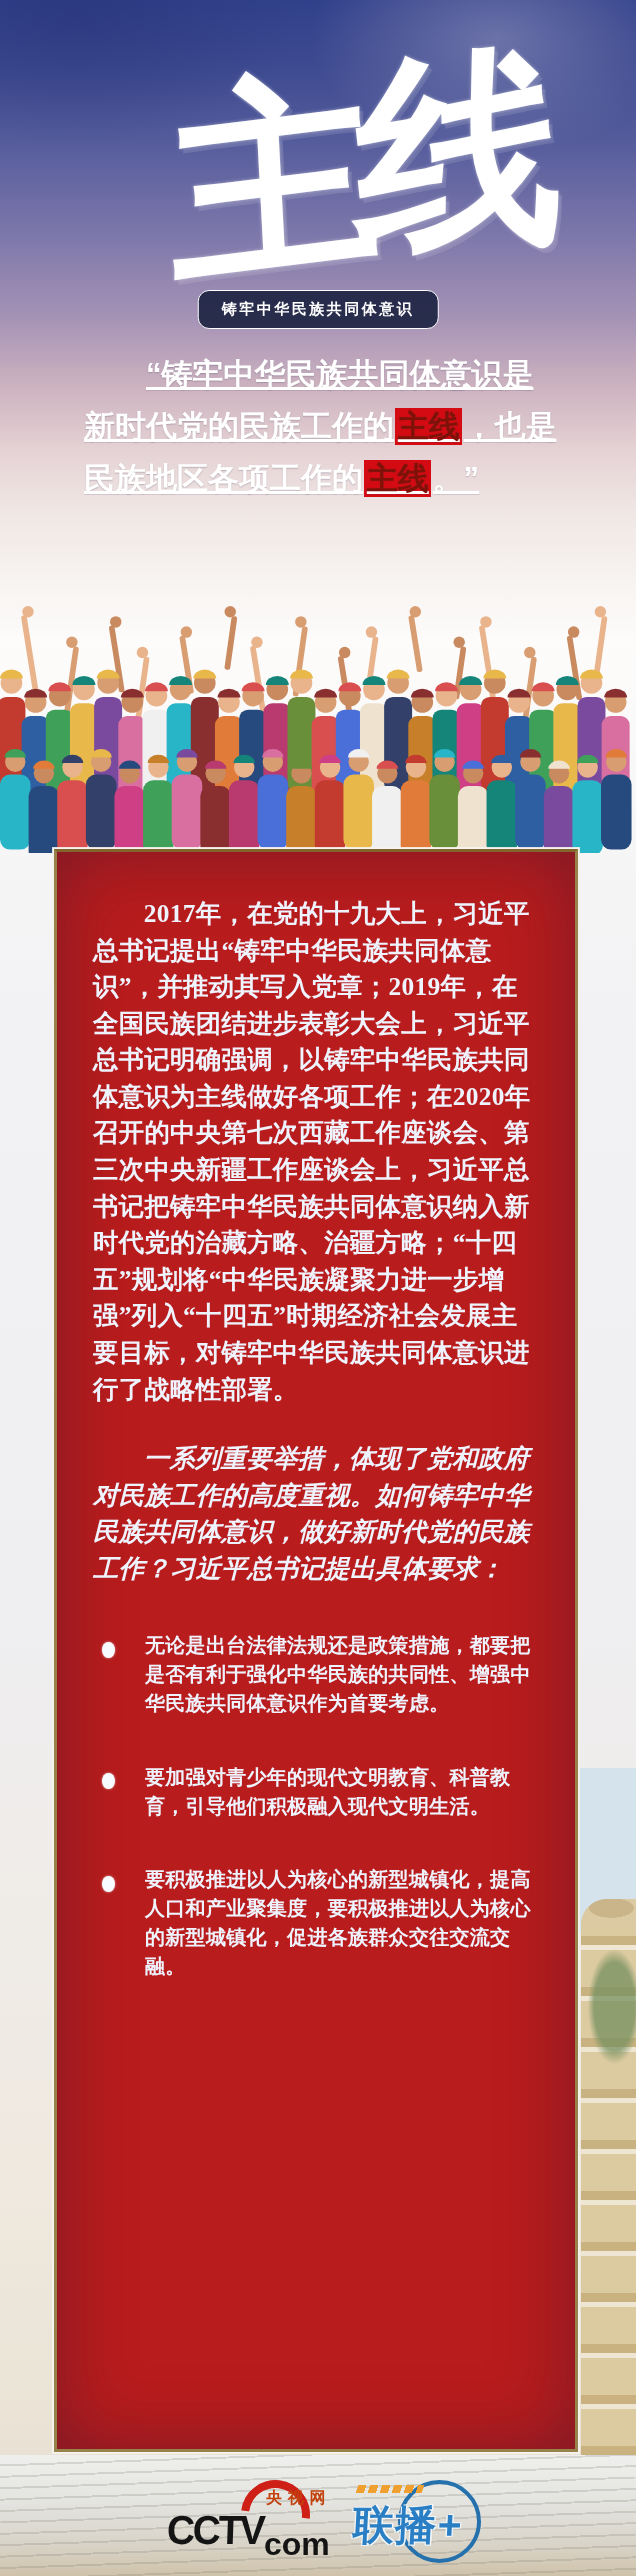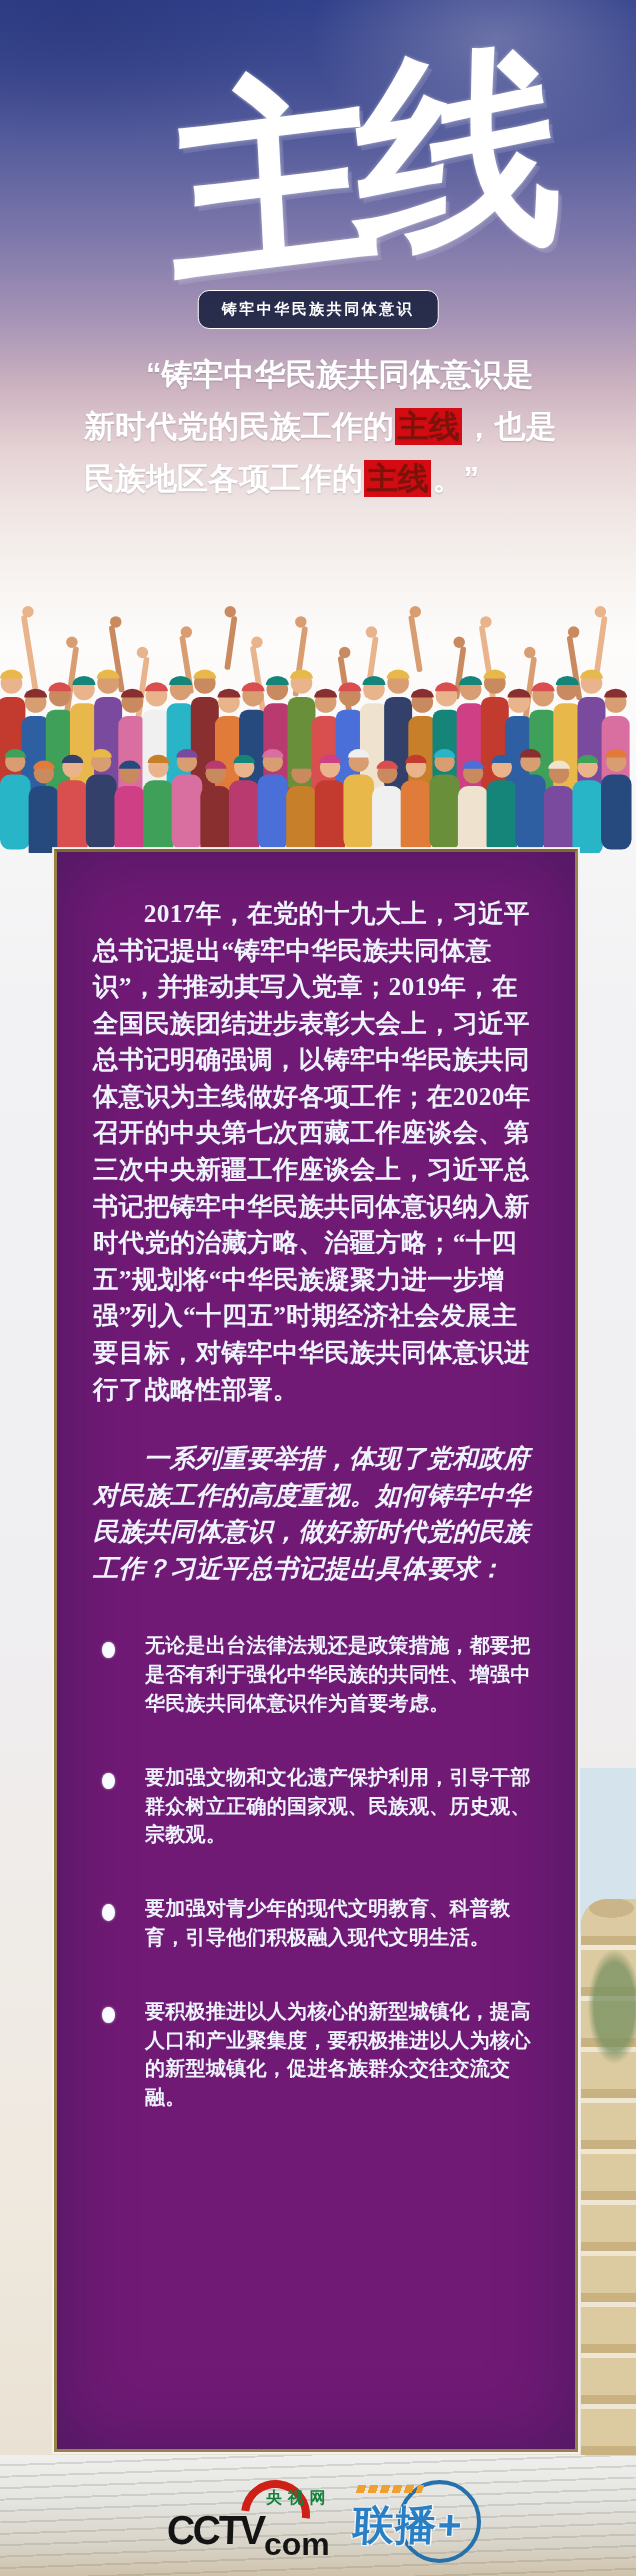--- a/index.html
+++ b/index.html
@@ -26,21 +26,21 @@
   .banner{
     position:absolute;top:290px;left:50%;transform:translateX(-50%);
     border:1.9px solid #ffffff;border-radius:11.4px;background:rgba(24,31,62,.88);
     color:#ffffff;font-size:15px;font-weight:800;letter-spacing:2.5px;
     padding:9px 23px;white-space:nowrap;
   }
   
   .quote{
     position:absolute;left:84px;top:349px;width:478px;
     color:#ffffff;font-size:31px;line-height:52px;font-weight:800;
-    text-indent:2em;text-shadow:0 0.6px 1.3px rgba(60,60,90,.25);
+    text-indent:2em;text-shadow:0 0.6px 1.3px rgba(60,60,90,.25);text-decoration:underline;
   }
   .quote .hl{background:#d40b12;color:#7e1208;padding:0.6px 2.5px;margin:0 1.3px;font-weight:900;}
   
   .crowd-wrap{position:absolute;left:0;top:595px;width:636px;height:258px;z-index:1;}
   
   .lower-bg{
     position:absolute;left:0;top:642px;width:636px;height:1813px;
     background:linear-gradient(180deg,#fdfcfb 0%,#f2f1f3 20%,#efeef0 55%,#efe9df 85%,#e9e2d4 100%);
   }
   .side-sky-patch{position:absolute;right:0;top:1768px;width:61px;height:165px;background:#d5e3ed;z-index:1;}
@@ -51,21 +51,21 @@
       repeating-linear-gradient(180deg,#dcc99e 0 37px,#c8b07c 37px 46px,#efe6d2 46px 51px);
     border-top-left-radius:25.4px;
   }
   .tree{
     position:absolute;right:-7.6px;top:1927px;width:74px;height:159px;z-index:1;opacity:.75;
     background:radial-gradient(37px 80px at 60% 50%,#76905f 55%,rgba(118,144,95,0) 72%);
   }
   
   .card{
     position:absolute;left:54px;top:849px;width:524px;height:1603px;z-index:2;
-    box-sizing:border-box;background:#701a75;
+    box-sizing:border-box;background:#b91c1c;
     border:3.8px solid #97824a;border-top-color:#82642f;
     box-shadow:0 0 0 1.9px #f5f3ee, inset 0 0 76px rgba(10,22,60,.35);
     padding:43px 36px 8px 36px;
   }
   .card p{
     margin:0 0 33px 0;color:#eef3fd;font-family:"Liberation Serif",serif;
     font-size:25.4px;line-height:1.44;font-weight:700;text-indent:2em;letter-spacing:0.3px;
   }
   .card p:nth-child(2){margin-bottom:45px;font-style:italic;}
   .card ul{list-style:none;margin:0;padding:0;}
@@ -87,21 +87,21 @@
   }
   .logos{position:absolute;left:0;top:2479px;width:636px;height:92px;z-index:3;}
   .cctv-logo{position:absolute;left:167px;top:3.8px;width:165px;height:83px;}
   .cctv-letters{position:absolute;left:0;top:25.4px;font-size:39px;font-weight:900;
                 letter-spacing:-2.5px;color:#141414;transform:scaleY(1.04) skewX(-2deg);}
   .red-arc{position:absolute;left:74px;top:-2.5px;width:53px;height:53px;border-radius:50%;
            border:8.3px solid transparent;border-top-color:#ce2017;border-right-color:#ce2017;
            transform:rotate(-38deg);}
   .cctv-com{position:absolute;left:97px;top:33px;font-size:32px;font-weight:900;color:#141414;margin-top:10px;}
   .cctv-cn{position:absolute;left:99px;top:5.1px;font-size:16px;font-weight:700;
-           letter-spacing:5.7px;color:#15803d;}
+           letter-spacing:5.7px;color:#c2410c;}
   .lianbo-logo{position:absolute;left:353px;top:0px;width:134px;height:89px;}
   .lianbo-ring{position:absolute;left:45px;top:1.3px;width:75px;height:75px;border-radius:50%;
                border:4.5px solid #2571ad;}
   .lianbo-accent{position:absolute;left:3.8px;top:6.4px;width:66px;height:7.6px;
                  background:repeating-linear-gradient(90deg,#f0a030 0 8.3px,rgba(240,160,48,0) 8.3px 12px);
                  transform:skewX(-18deg);}
   .lianbo-text{position:absolute;left:0;top:19px;font-size:41px;font-weight:900;color:#2a7fc4;
                letter-spacing:1.3px;transform:skewX(-3deg);
                text-shadow:1.3px 1.3px 0 #f2f6f9,-1.3px 1.3px 0 #f2f6f9,1.3px -1.3px 0 #f2f6f9;}
 </style>
@@ -435,21 +435,20 @@
 
 <div class="footer"></div>
 
 <div class="card">
   <div id="card-paragraphs">
       <p>2017年，在党的十九大上，习近平总书记提出“铸牢中华民族共同体意识”，并推动其写入党章；2019年，在全国民族团结进步表彰大会上，习近平总书记明确强调，以铸牢中华民族共同体意识为主线做好各项工作；在2020年召开的中央第七次西藏工作座谈会、第三次中央新疆工作座谈会上，习近平总书记把铸牢中华民族共同体意识纳入新时代党的治藏方略、治疆方略；“十四五”规划将“中华民族凝聚力进一步增强”列入“十四五”时期经济社会发展主要目标，对铸牢中华民族共同体意识进行了战略性部署。</p>
       <p>一系列重要举措，体现了党和政府对民族工作的高度重视。如何铸牢中华民族共同体意识，做好新时代党的民族工作？习近平总书记提出具体要求：</p>
     </div>
   <ul id="card-bullets">
       <li><span class="dot"></span><span>无论是出台法律法规还是政策措施，都要把是否有利于强化中华民族的共同性、增强中华民族共同体意识作为首要考虑。</span></li>
-      <li><span class="dot"></span><span>要加强文物和文化遗产保护利用，引导干部群众树立正确的国家观、民族观、历史观、宗教观。</span></li>
       <li><span class="dot"></span><span>要加强对青少年的现代文明教育、科普教育，引导他们积极融入现代文明生活。</span></li>
       <li><span class="dot"></span><span>要积极推进以人为核心的新型城镇化，提高人口和产业聚集度，要积极推进以人为核心的新型城镇化，促进各族群众交往交流交融。</span></li>
     </ul>
 </div>
 
 <div class="logos">
   <div class="cctv-logo">
     <div class="red-arc"></div>
     <span class="cctv-letters">CCTV</span>
     <span class="cctv-cn">央视网</span>

